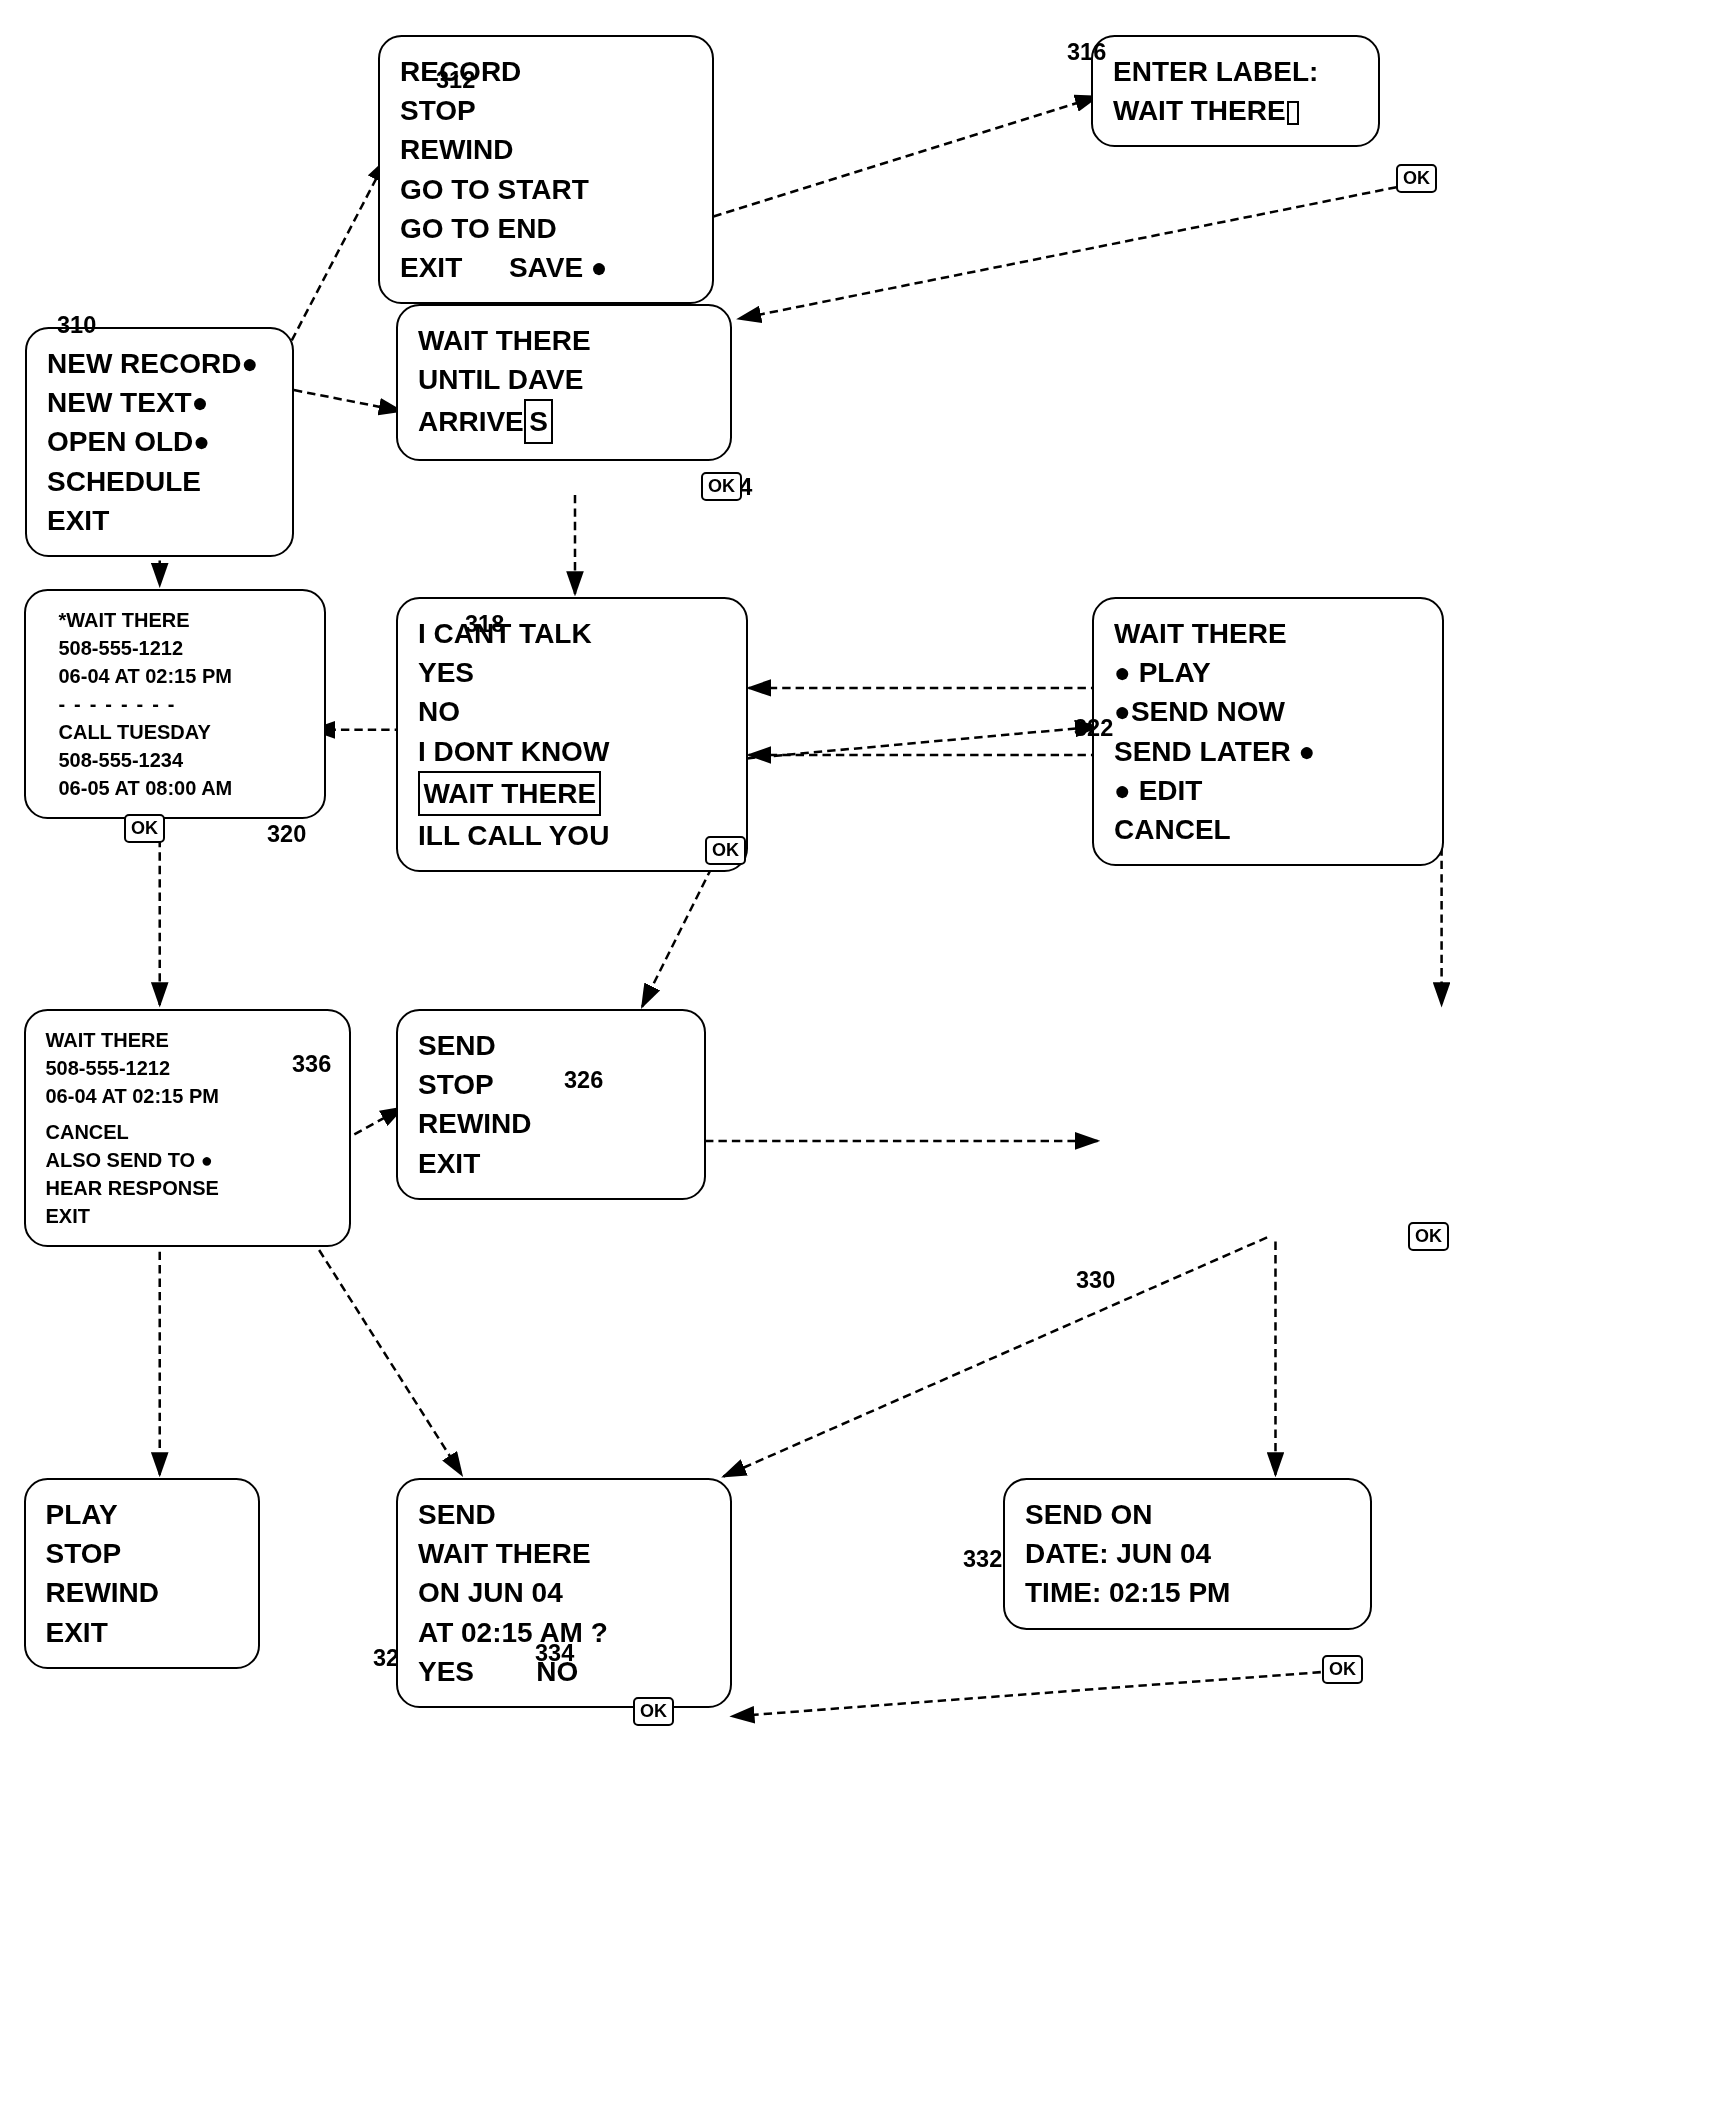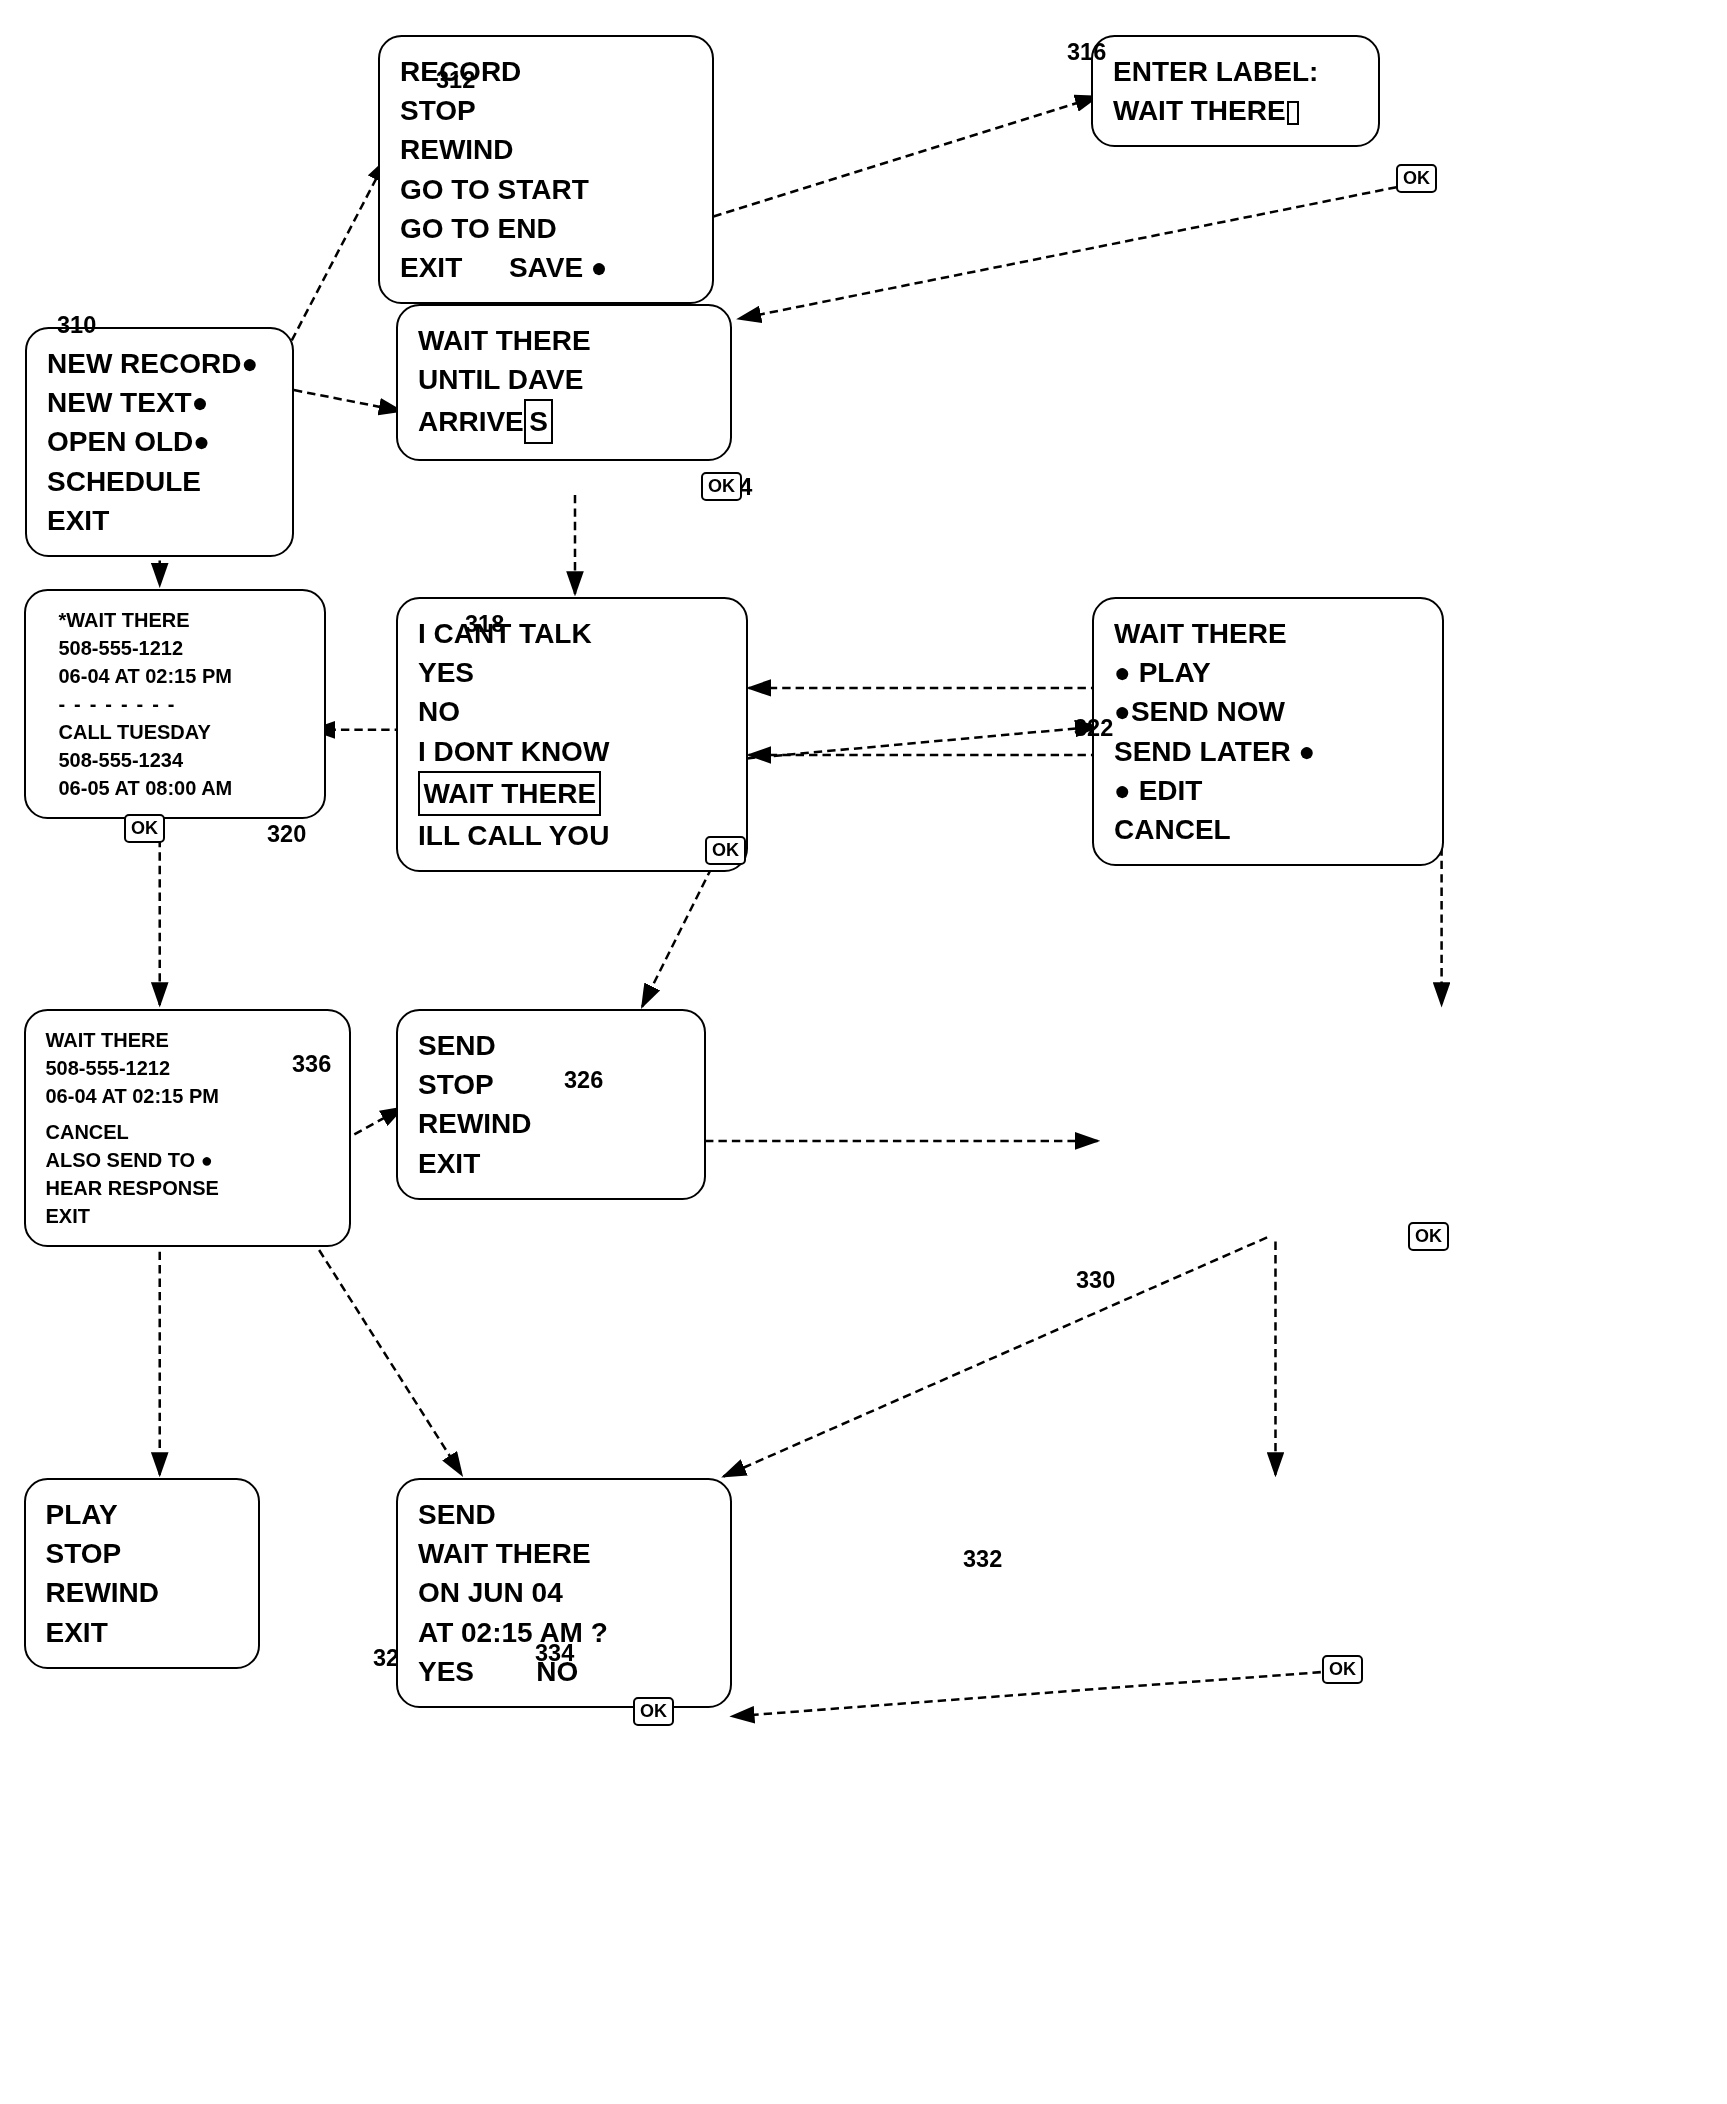--- a/index.html
+++ b/index.html
@@ -223,18 +223,23 @@
     <div>SEND</div>
     <div>WAIT THERE</div>
     <div>ON JUN 04</div>
     <div>AT 02:15 AM ?</div>
     <div>YES &nbsp;&nbsp;&nbsp;&nbsp;&nbsp;&nbsp; NO</div>
   </div>
   <span class="label-num" style="top:1640px;left:535px;">334</span>
 
   <span class="ok-badge" style="top:1697px;left:633px;">OK</span>
 
+  <div class="box" style="top:1478px;left:1003px;width:369px;">
+    <div>SEND ON</div>
+    <div>DATE: JUN 04</div>
+    <div>TIME: 02:15 PM</div>
+  </div>
   <span class="label-num" style="top:1546px;left:963px;">332</span>
 
   <span class="ok-badge" style="top:1655px;left:1322px;">OK</span>
 
 </div>
 
 
 </body></html>

